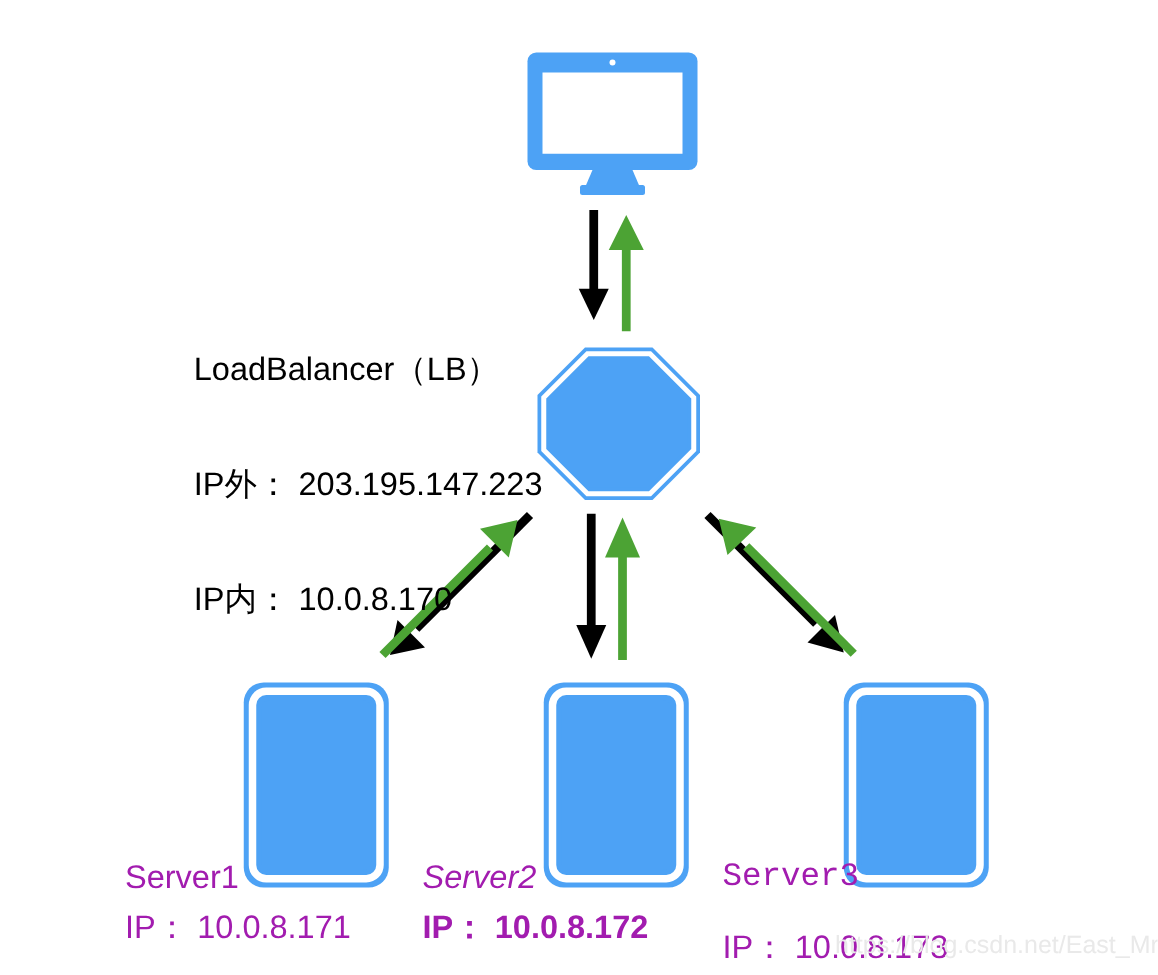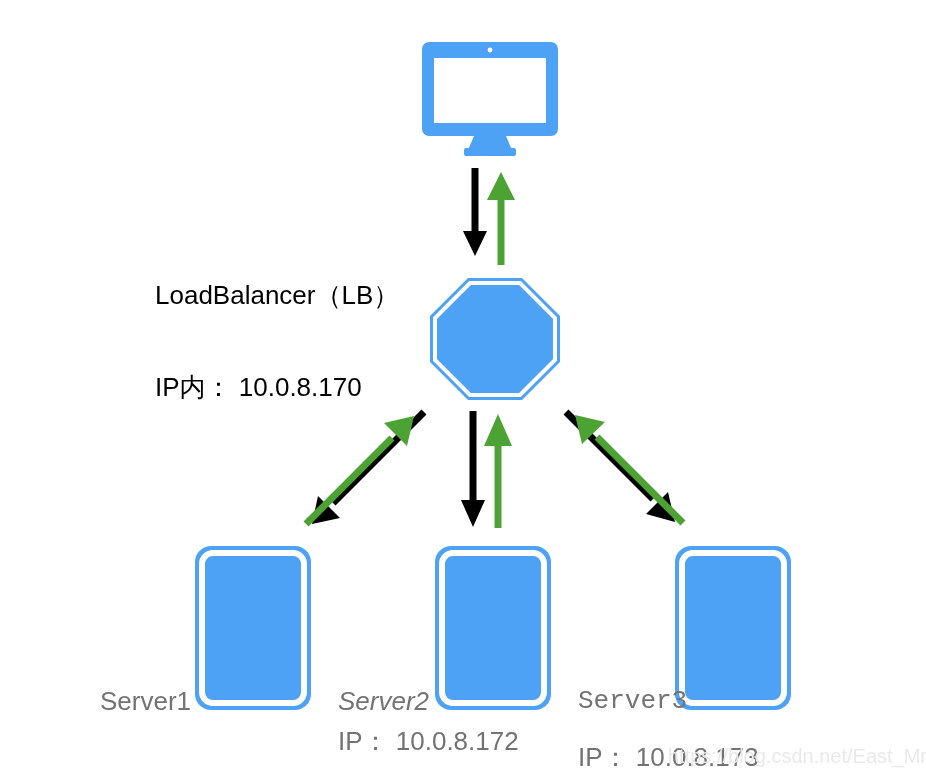--- a/index.html
+++ b/index.html
@@ -43,31 +43,31 @@
     top: 230px;
   }
   #lb-info div {
     margin-bottom: 14px;
   }
   #lb-info div:last-child { margin-bottom: 16px; }
 
   .server-label {
     position: absolute;
     font-size: 26px;
-    color: #737373;
+    color: #a21caf;
     white-space: pre;
     line-height: 1;
   }
   .server-name { }
   .server-ip { }
 
   #s1-name { left: 100px; top: 688px; }
   #s1-ip   { left: 100px; top: 728px; }
   #s2-name { left: 338px; top: 688px; font-style: italic; }
-  #s2-ip   { left: 338px; top: 728px; }
+  #s2-ip   { left: 338px; top: 728px; font-weight: bold; }
   #s3-name { left: 578px; top: 688px; font-family: Liberation Mono, monospace; }
   #s3-ip   { left: 578px; top: 744px; }
 
   #watermark {
     position: absolute;
     left: 668px;
     top: 746px;
     font-size: 20px;
     color: #e9e9e9;
     white-space: pre;
@@ -152,24 +152,26 @@
     </g>
     <g>
       <rect x="675" y="546" width="116" height="164" rx="16" ry="16" fill="#4da2f5"></rect>
       <rect x="682" y="553" width="102" height="150" rx="11" ry="11" fill="none" stroke="#ffffff" stroke-width="6"></rect>
       <rect x="689" y="560" width="88" height="136" rx="7" ry="7" fill="#4da2f5"></rect>
     </g>
   </svg>
 
   <div class="lbl" id="lb-info">
     <div>LoadBalancer（LB）</div>
+    <div>IP外： 203.195.147.223</div>
     <div>IP内： 10.0.8.170</div>
   </div>
 
   <div class="server-label server-name" id="s1-name">Server1</div>
+  <div class="server-label server-ip" id="s1-ip">IP： 10.0.8.171</div>
 
   <div class="server-label server-name" id="s2-name">Server2</div>
   <div class="server-label server-ip" id="s2-ip">IP： 10.0.8.172</div>
 
   <div class="server-label server-name" id="s3-name">Server3</div>
   <div class="server-label server-ip" id="s3-ip">IP： 10.0.8.173</div>
 
   <div id="watermark">https://blog.csdn.net/East_MrChiu</div>
 
 </div>

